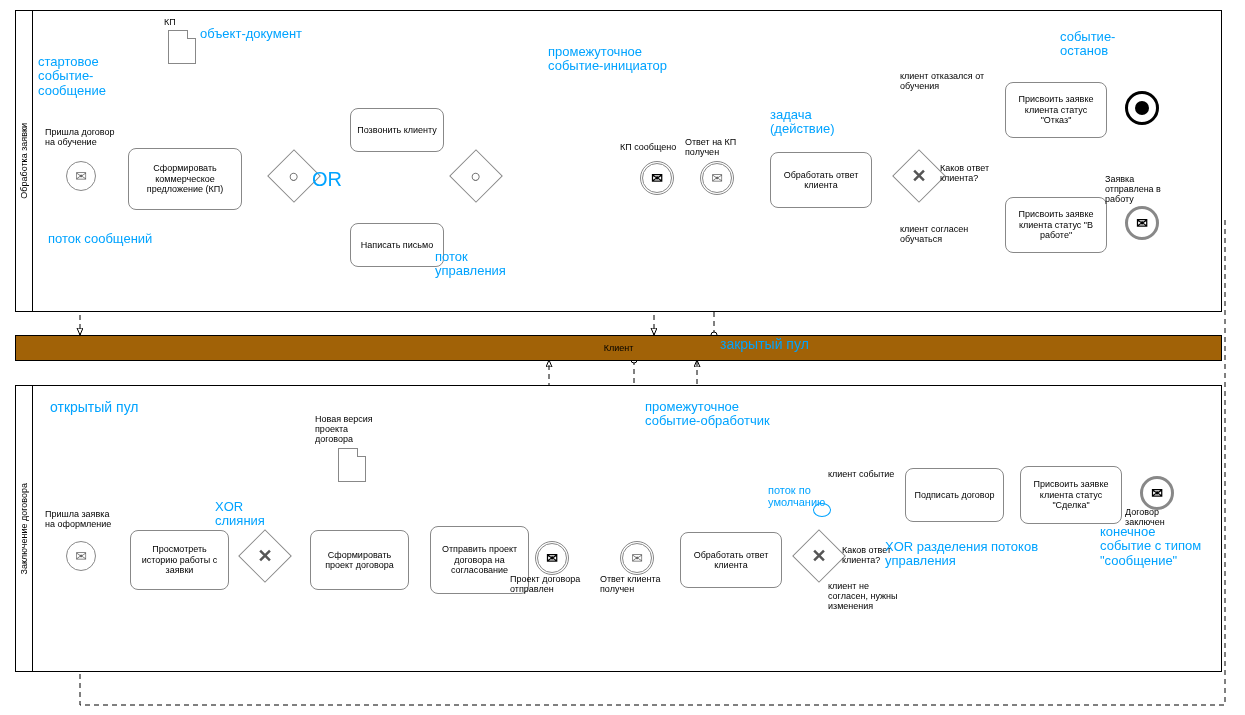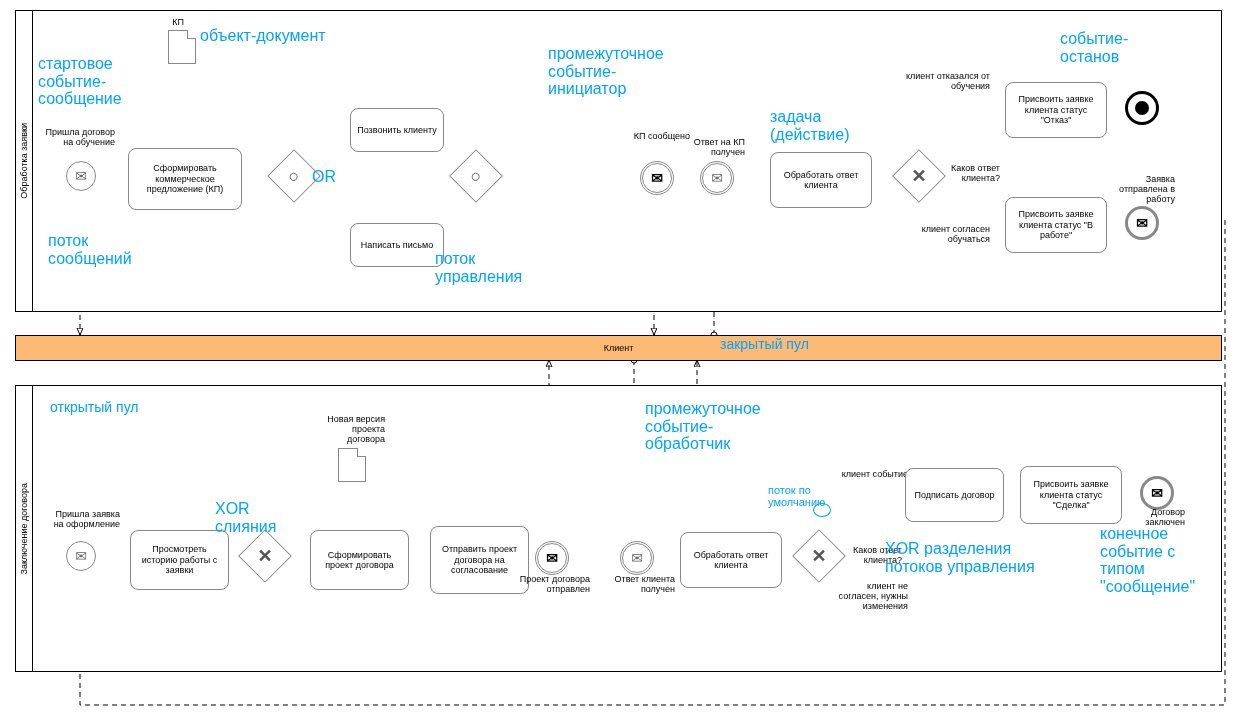--- a/index.html
+++ b/index.html
@@ -1,36 +1,36 @@
 <!DOCTYPE html>
 <html><head>
 <meta charset="utf-8">
 <style>
   html,body{margin:0;padding:0;font-family:Arial,Helvetica,sans-serif;font-size:9px;color:#000;background:#fff}
   .canvas{position:relative;width:1245px;height:715px}
   .pool{position:absolute;border:1px solid #000;background:#fff}
   .pool-header{position:absolute;left:0;top:0;bottom:0;width:16px;border-right:1px solid #000;display:flex;align-items:center;justify-content:center}
   .pool-header span{writing-mode:vertical-rl;transform:rotate(180deg);font-size:9px;white-space:nowrap}
-  .closed-pool{position:absolute;border:1px solid #000;background:#fdba74;display:flex;align-items:center;justify-content:center}
+  .closed-pool{position:absolute;border:1px solid #000;background:#a16207;display:flex;align-items:center;justify-content:center}
   .task{position:absolute;border:1px solid #888;border-radius:8px;padding:4px 6px;text-align:center;display:flex;align-items:center;justify-content:center;background:#fff;font-size:9px;line-height:1.15}
   .gateway{position:absolute;width:36px;height:36px;transform:rotate(45deg);border:1px solid #888;background:#fff}
   .gateway-x::after{content:"✕";position:absolute;inset:0;display:flex;align-items:center;justify-content:center;transform:rotate(-45deg);font-size:18px;font-weight:bold;color:#555}
   .gateway-o::after{content:"○";position:absolute;inset:0;display:flex;align-items:center;justify-content:center;transform:rotate(-45deg);font-size:18px;color:#555}
   .event{position:absolute;width:28px;height:28px;border-radius:50%;background:#fff;display:flex;align-items:center;justify-content:center}
   .ev-start{border:1.5px solid #888}
   .ev-inter{border:3px double #888}
   .ev-end{border:3px solid #888}
   .ev-end-term{border:3px solid #000}
   .ev-end-term::after{content:"";width:14px;height:14px;border-radius:50%;background:#000}
   .ev-msg::before{content:"✉";font-size:14px;color:#666}
   .ev-msg-filled::before{content:"✉";font-size:14px;color:#000;font-weight:bold}
   .dataobj{position:absolute;width:26px;height:32px;border:1px solid #888;background:#fff}
   .dataobj::after{content:"";position:absolute;right:-1px;top:-1px;width:8px;height:8px;border-left:1px solid #888;border-bottom:1px solid #888;background:#fff}
-  .lbl{position:absolute;font-size:9px;text-align:right;line-height:1.1;color:#000}
-  .ann{position:absolute;color:#00a3ff;font-size:16px;line-height:1.1}
+  .lbl{position:absolute;font-size:9px;text-align:left;line-height:1.1;color:#000}
+  .ann{position:absolute;color:#00a3ff;font-size:13px;line-height:1.1}
   svg.flows{position:absolute;left:0;top:0;width:1245px;height:715px;pointer-events:none}
 </style>
 </head>
 <body>
 
 <div class="canvas">
 
 <svg class="flows">
   <defs>
     <marker id="arr" markerWidth="8" markerHeight="8" refX="7" refY="3" orient="auto">
@@ -113,21 +113,21 @@
 <div class="task" style="left:128px;top:148px;width:100px;height:52px">Сформировать коммерческое предложение (КП)</div>
 
 <div class="gateway gateway-o" style="left:275px;top:157px"></div>
 
 <div class="task" style="left:350px;top:223px;width:80px;height:34px">Написать письмо</div>
 <div class="task" style="left:350px;top:108px;width:80px;height:34px">Позвонить клиенту</div>
 
 <div class="gateway gateway-o" style="left:457px;top:157px"></div>
 
 
-<div class="lbl" style="left:620px;top:132px;width:70px">КП сообщено</div>
+<div class="lbl" style="left:620px;top:143px;width:70px">КП сообщено</div>
 <div class="event ev-inter ev-msg-filled" style="left:640px;top:161px"></div>
 
 <div class="lbl" style="left:685px;top:138px;width:60px">Ответ на КП получен</div>
 <div class="event ev-inter ev-msg" style="left:700px;top:161px"></div>
 
 <div class="task" style="left:770px;top:152px;width:88px;height:46px">Обработать ответ клиента</div>
 
 <div class="gateway gateway-x" style="left:900px;top:157px"></div>
 <div class="lbl" style="left:940px;top:164px;width:60px">Каков ответ клиента?</div>
 <div class="lbl" style="left:900px;top:72px;width:90px">клиент отказался от обучения</div>
@@ -178,21 +178,21 @@
 
 <div class="task" style="left:905px;top:468px;width:85px;height:44px">Подписать договор</div>
 <div class="task" style="left:1020px;top:466px;width:88px;height:48px">Присвоить заявке клиента статус "Сделка"</div>
 
 <div class="event ev-end ev-msg-filled" style="left:1140px;top:476px"></div>
 <div class="lbl" style="left:1125px;top:508px;width:60px">Договор заключен</div>
 
 <div class="ann" style="left:38px;top:55px;width:100px">стартовое событие-сообщение</div>
 <div class="ann" style="left:200px;top:27px">объект-документ</div>
 <div class="ann" style="left:48px;top:232px;width:120px">поток сообщений</div>
-<div class="ann" style="left:312px;top:168px;font-size:16px">OR</div>
+<div class="ann" style="left:312px;top:168px;font-size:20px">OR</div>
 <div class="ann" style="left:435px;top:250px;width:100px">поток управления</div>
 <div class="ann" style="left:548px;top:45px;width:130px">промежуточное событие-инициатор</div>
 <div class="ann" style="left:770px;top:108px;width:100px">задача (действие)</div>
 <div class="ann" style="left:1060px;top:30px;width:80px">событие-останов</div>
 <div class="ann" style="left:720px;top:337px;font-size:14px">закрытый пул</div>
 <div class="ann" style="left:50px;top:400px;font-size:14px">открытый пул</div>
 <div class="ann" style="left:215px;top:500px;width:60px">XOR слияния</div>
 <div class="ann" style="left:645px;top:400px;width:140px">промежуточное событие-обработчик</div>
 <div class="ann" style="left:768px;top:484px;width:80px;font-size:11px">поток по умолчанию</div>
 <div class="ann" style="left:885px;top:540px;width:160px">XOR разделения потоков управления</div>

